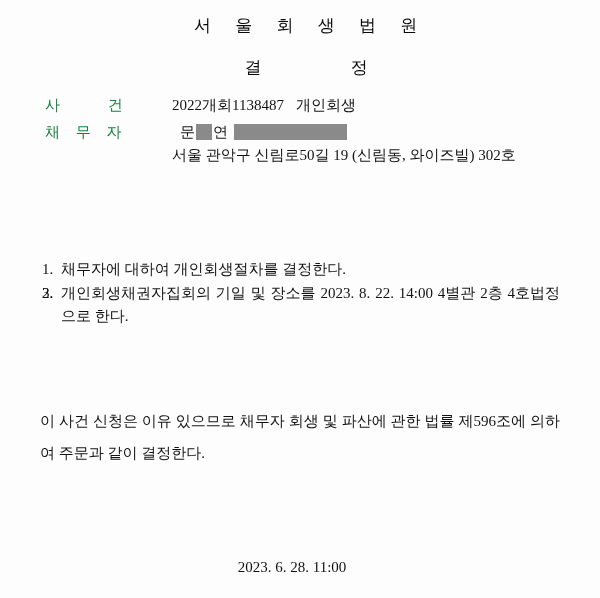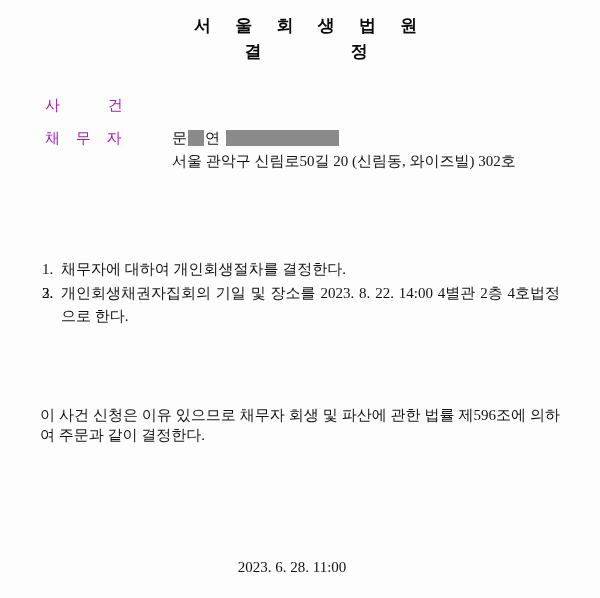--- a/index.html
+++ b/index.html
@@ -7,84 +7,87 @@
     width:600px;height:598px;
     background:#fdfdfd;
     font-family:"Liberation Serif","DejaVu Serif",serif;
     color:#121212;
     position:relative;
     overflow:hidden;
   }
   .page{position:absolute;inset:0;}
   .heading{
     position:absolute;left:0;right:0;
-    text-align:center;font-weight:bold;
+    text-align:center;font-weight:normal;
     font-size:17px;white-space:pre;color:#0a0a0a;margin-left:12px;
   }
   .court-title{top:14px;word-spacing:18px;letter-spacing:1px;}
-  .doc-type{top:40px;word-spacing:85px;text-align:center;}
+  .doc-type{top:56px;word-spacing:85px;text-align:center;}
   .order-heading{top:227px;word-spacing:60px;}
   .reason-heading{top:371px;word-spacing:65px;}
   .kv-row{position:absolute;left:45px;right:40px;font-size:15px;line-height:23px;}
   .row-case{top:94px;}
-  .row-debtor{top:127px;}
+  .row-debtor{top:121px;}
   .kv-label{
     position:absolute;left:0;top:0;white-space:pre;
-    font-size:15px;color:#a21caf;
+    font-size:15px;color:#15803d;
   }
   .label-case{word-spacing:44px;}
   .label-debtor{word-spacing:12px;}
   .kv-value{margin-left:127px;}
   .case-number{margin-right:12px;}
-  .name-line{white-space:nowrap;}
+  .name-line{white-space:nowrap;margin-left:8px;}
   .redaction{
     display:inline-block;background:#8a8a8a;
     height:16px;vertical-align:text-bottom;
   }
   .redaction-sm{width:16px;margin:0 1px;}
   .redaction-lg{width:113px;margin-left:6px;}
   .order-list{
     position:absolute;top:258px;left:42px;right:40px;
     margin:0;padding:0;list-style:none;
     font-size:15px;line-height:23.5px;
   }
   .order-list li{
     position:relative;padding-left:19px;
     text-align:justify;margin:0;
   }
   .order-list .num{position:absolute;left:0;top:0;}
   .reason-text{
     position:absolute;top:405px;left:40px;width:520px;
-    font-size:15px;line-height:20px;text-align:justify;
+    font-size:15px;line-height:32px;text-align:justify;
   }
   .doc-date{
     position:absolute;top:559px;left:0;right:16px;
     text-align:center;font-size:15px;
   }
 </style>
 </head>
 <body style="background: rgb(253, 253, 253); color: rgb(18, 18, 18);">
 
 <div class="page">
 
   <div class="heading court-title">서 울 회 생 법 원</div>
 
   <div class="heading doc-type">결 정</div>
 
   <div class="kv-row row-case">
     <span class="kv-label label-case">사 건</span>
+    <div class="kv-value">
+      <span class="case-number">2022개회1138487</span><span>개인회생</span>
+    </div>
   </div>
 
   <div class="kv-row row-debtor">
     <span class="kv-label label-debtor">채 무 자</span>
     <div class="kv-value">
       <div class="name-line">
         <span>문</span><span class="redaction redaction-sm" style="background: rgb(138, 138, 138);"></span><span>연</span><span class="redaction redaction-lg" style="background: rgb(138, 138, 138);"></span>
       </div>
-      <div>서울 관악구 신림로50길 20 (신림동, 와이즈빌) 302호</div>
+      <div>서울 관악구 신림로50길 19 (신림동, 와이즈빌) 302호</div>
     </div>
   </div>
 
 
   <ol class="order-list">
     <li>
       <span class="num">1.</span>
       <span class="txt">채무자에 대하여 개인회생절차를 결정한다.</span>
     </li>
   <li>

